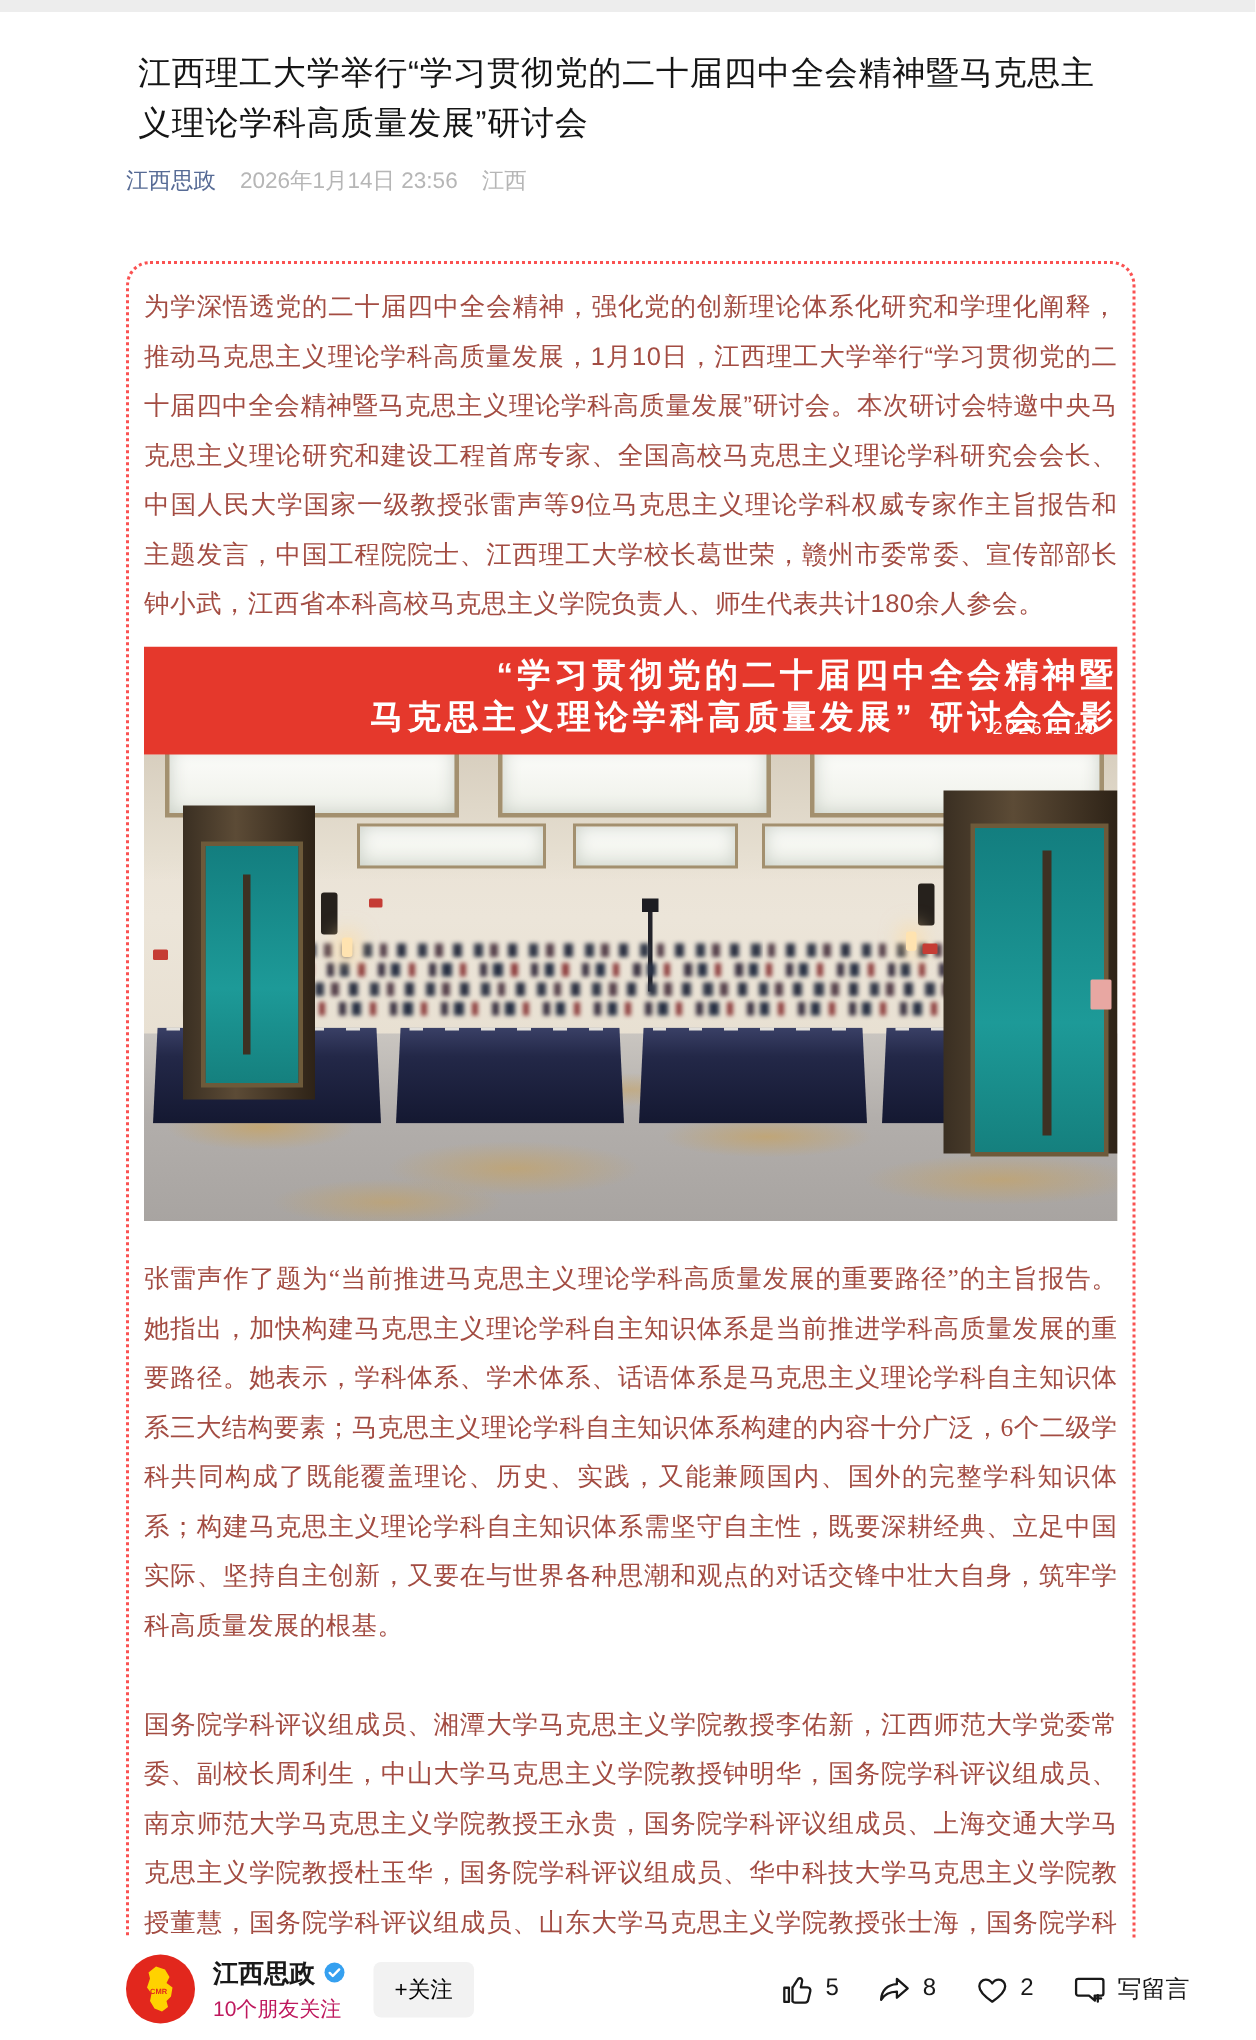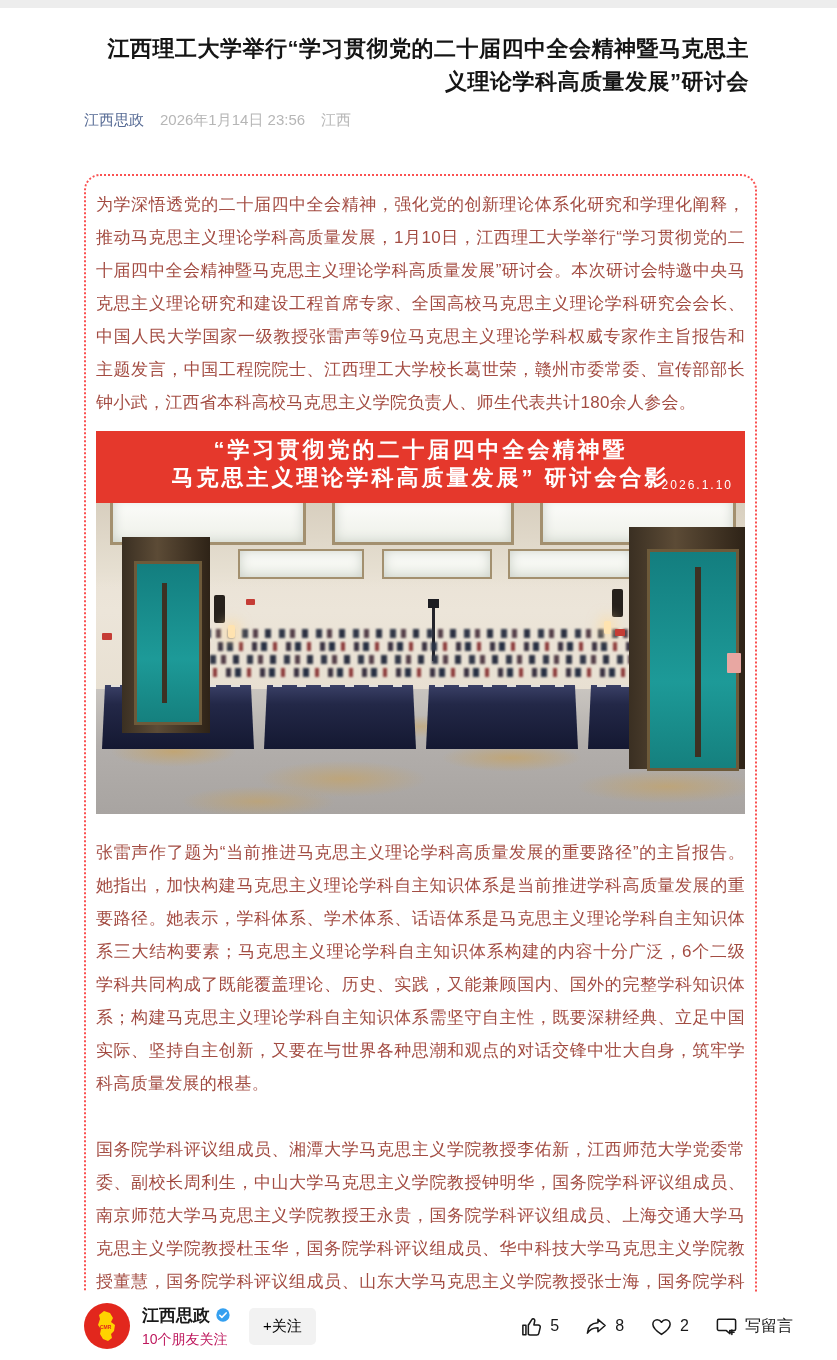--- a/index.html
+++ b/index.html
@@ -4,37 +4,37 @@
 <style>
   html,body{margin:0;padding:0;}
   body{
     width:837px;height:1360px;overflow:hidden;background:#ffffff;
     font-family:"Liberation Sans","DejaVu Sans",sans-serif;position:relative;
   }
   .top-strip{height:8px;background:#ededed;}
   .content{margin-left:84px;width:673px;}
   .title{
     margin:24px 8px 0;font-size:22px;line-height:33px;color:#151515;
-    font-weight:700;letter-spacing:.5px;text-align:right;
+    font-weight:400;letter-spacing:.5px;
   }
   .byline{margin-top:13px;font-size:15px;color:#b6b6b6;display:flex;gap:16px;align-items:center;}
   .byline .author{color:#576b95;cursor:pointer;}
   .article-box{
     margin-top:44px;border:2px dotted #fa5151;border-radius:16px;
     padding:12px 10px 60px;color:#a34c42;font-size:17px;line-height:33px;
     text-align:justify;letter-spacing:.3px;
   }
   .para{margin:0;}
-  .p2{margin-top:22px;}
+  .p2{margin-top:22px;font-family:Liberation Serif, serif;}
   .p3{margin-top:33px;}
 
   
   .photo{position:relative;width:649px;height:383px;margin-top:12px;overflow:hidden;cursor:pointer;}
   .banner{height:72px;background:#e5382c;position:relative;color:#fff;text-align:center;z-index:6;}
-  .banner-line{font-size:22px;font-weight:700;line-height:28px;letter-spacing:3px;}
+  .banner-line{font-size:22px;font-weight:700;line-height:28px;letter-spacing:3px;text-align:right;}
   .banner-line.first{padding-top:5px;}
   .banner-date{position:absolute;right:12px;bottom:1px;font-size:12px;font-weight:400;letter-spacing:2px;}
   .hall{position:absolute;top:72px;left:0;right:0;bottom:0;
     background:linear-gradient(#e7dfd2 0%,#ece5d9 35%,#e8e0d2 60%,#e2dacb 72%);}
   .ceiling{position:absolute;top:0;left:0;right:0;height:84px;z-index:4;
     background:linear-gradient(#d8cfbf,#e6dfd1 80%,transparent);}
   .cp{position:absolute;background:linear-gradient(#fdfdfb,#eef0e9);border:3px solid #a3906f;
     box-shadow:inset 0 0 12px #c9cfc6;}
   .cp1{top:-8px;left:14px;width:190px;height:44px;}
   .cp2{top:-8px;left:236px;width:176px;height:44px;}

